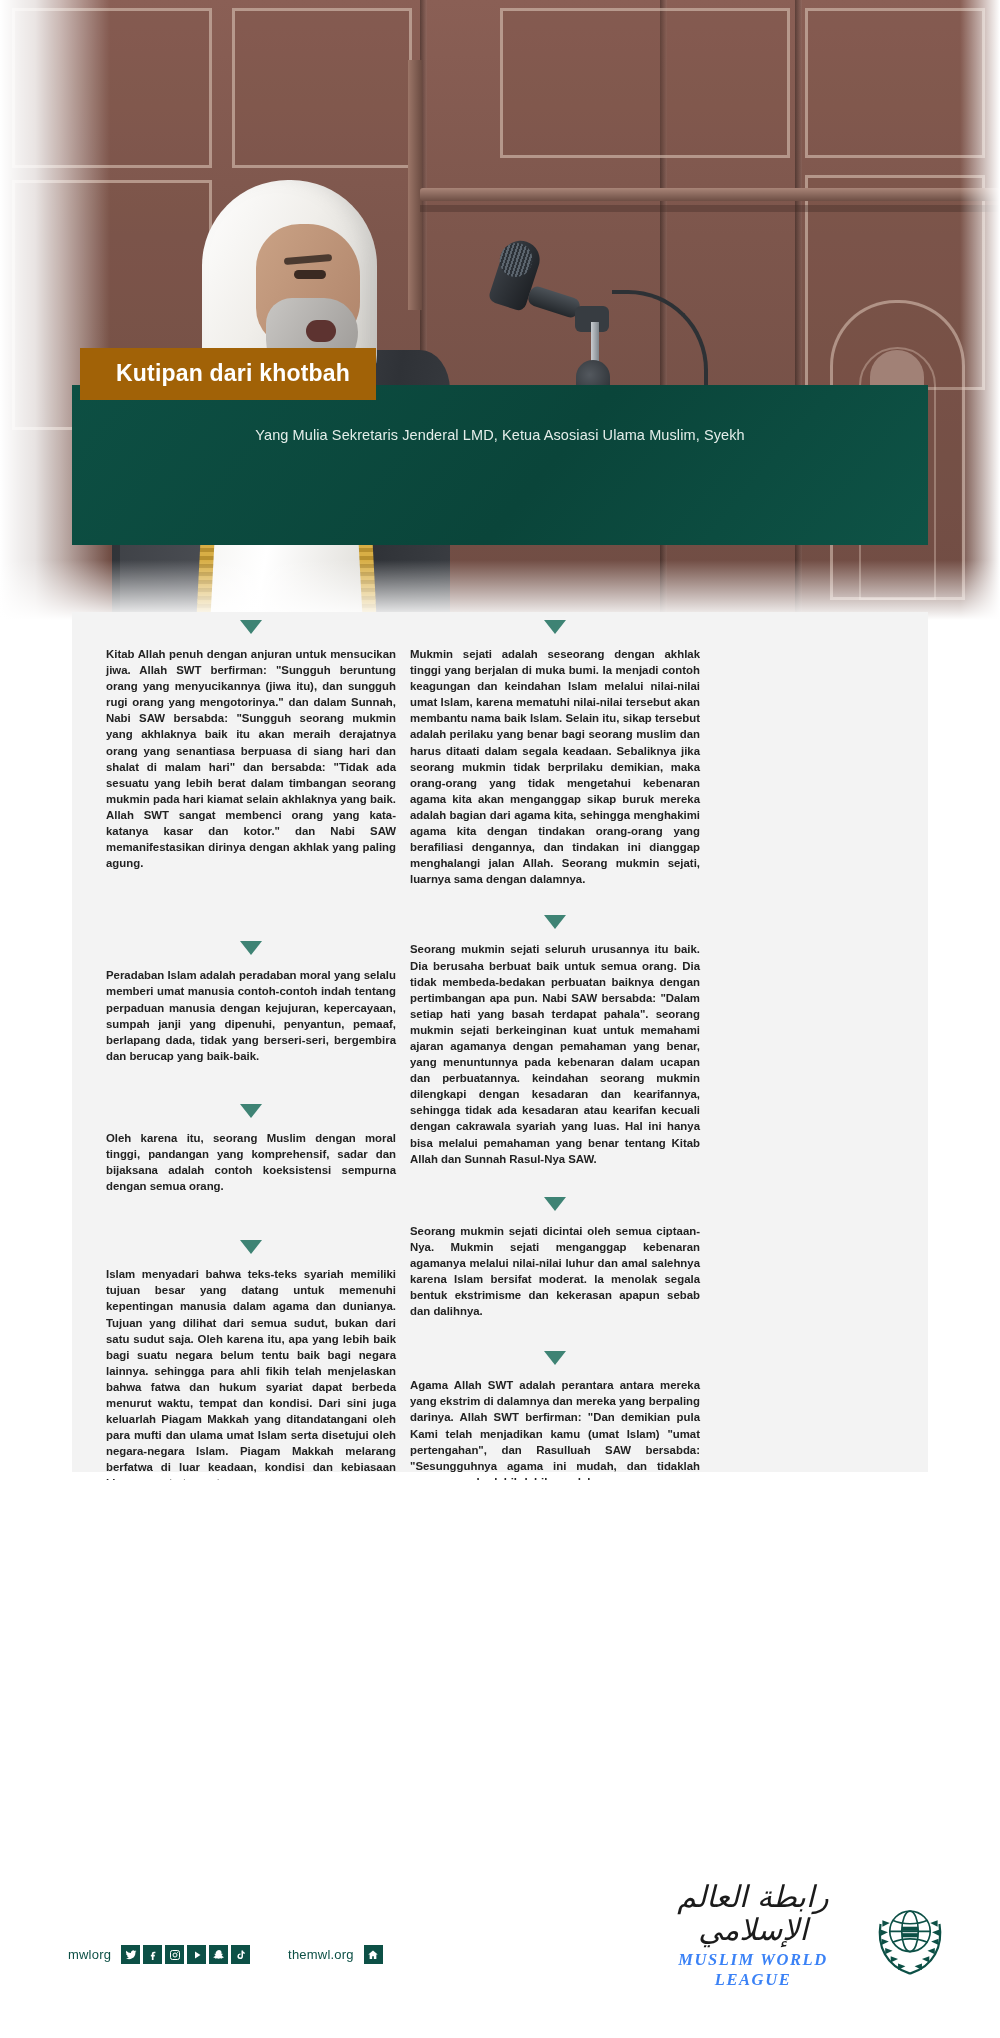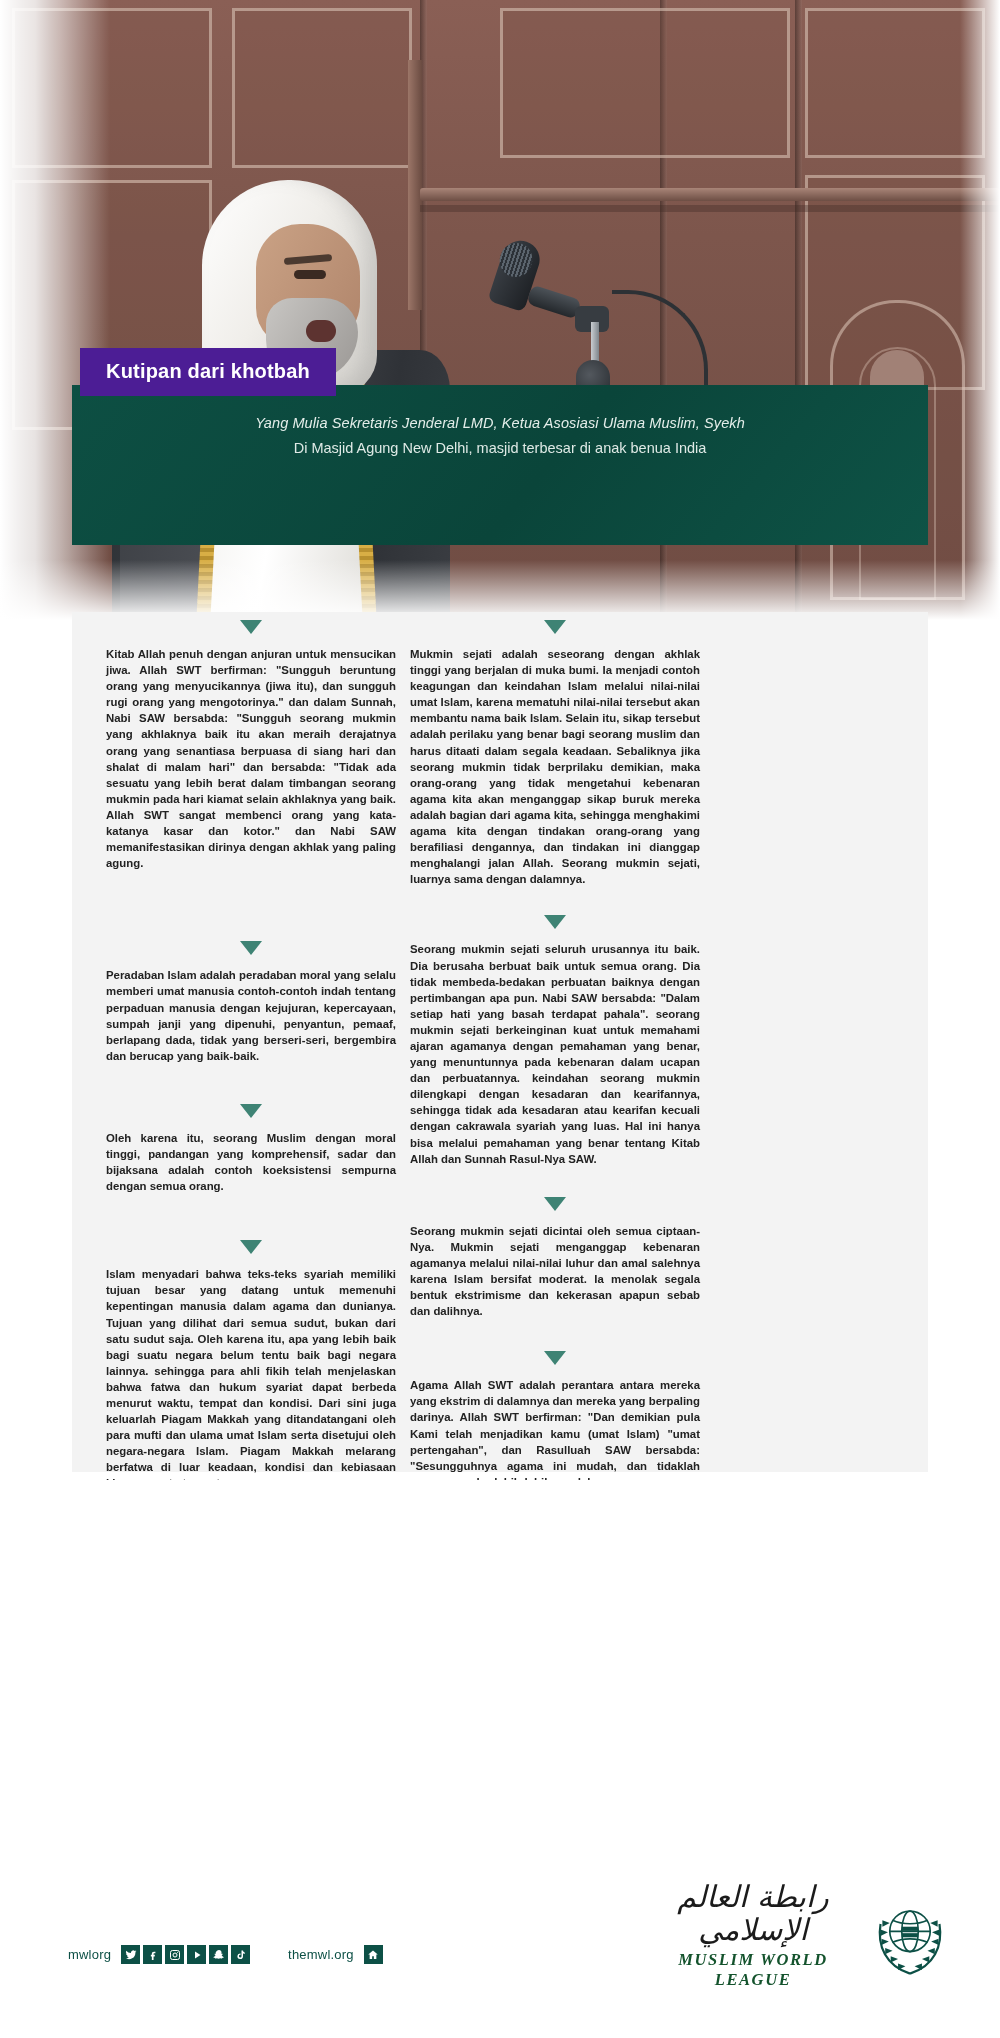--- a/index.html
+++ b/index.html
@@ -172,30 +172,30 @@
     background:linear-gradient(270deg,#ffffff,rgba(255,255,255,0));
   }
   .fade-b {
     position:absolute; left:0; right:0; bottom:0; height:60px;
     background:linear-gradient(0deg,#ffffff,rgba(255,255,255,0));
   }
 
   
   .kut-tab {
     position:absolute; left:80px; top:348px; z-index:6;
-    background:#4c1d95; color:#fff;
-    padding:12px 26px 13px 26px;
-    font-size:20px; font-weight:bold; letter-spacing:.2px;
+    background:#a16207; color:#fff;
+    padding:12px 26px 13px 36px;
+    font-size:23px; font-weight:bold; letter-spacing:.2px;
   }
   .name-card {
     position:absolute; left:72px; top:385px; width:856px; height:160px; z-index:5;
     background:linear-gradient(130deg,#0d4f43 0%, #0a453a 55%, #0e5346 100%);
     padding:26px 40px 0 40px; text-align:center; color:#fff;
   }
-  .name-role { font-size:14.5px; color:#e4eeea; letter-spacing:.1px; margin-top:4px;font-style:italic; }
+  .name-role { font-size:14.5px; color:#e4eeea; letter-spacing:.1px; margin-top:16px; }
   .name-main {
     font-size:40px; font-weight:bold; letter-spacing:.4px;
     margin-top:10px; color:#ffffff;
   }
   .name-sub { font-size:14.5px; color:#dfeae6; margin-top:9px; }
 
   
   .body-panel {
     position:absolute; left:72px; top:612px; width:856px; height:860px;
     background:#f3f3f3;
@@ -232,21 +232,21 @@
   }
   .ico svg { display:block; }
   .handle2 { margin-left:28px; }
   .mwl-logo { position:absolute; right:44px; top:400px; width:300px; text-align:right;font-style:italic; }
   .mwl-ar {
     font-size:30px; color:#1b1b1b; text-align:center;
     font-family:"DejaVu Sans", sans-serif; line-height:1.1;
     direction:rtl;
   }
   .mwl-en {
-    font-size:16.5px; letter-spacing:1.6px; color:#14532d;
+    font-size:16.5px; letter-spacing:1.6px; color:#3b82f6;
     font-family:"Liberation Serif", serif; font-weight:bold; text-align:center;
     margin-top:4px;
   }
   .mwl-flex { display:flex; align-items:center; justify-content:flex-end; gap:14px; }
   .emblem { width:92px; height:92px; position:relative; flex:0 0 auto; }
 </style>
 </head>
 <body>
 
 <div class="page">
@@ -297,21 +297,20 @@
       <div class="fade-l"></div>
       <div class="fade-r"></div>
       <div class="fade-b"></div>
     </div>
   </div>
 
   <div class="kut-tab">Kutipan dari khotbah</div>
 
   <div class="name-card">
     <div class="name-role">Yang Mulia Sekretaris Jenderal LMD, Ketua Asosiasi Ulama Muslim, Syekh</div>
-    <div class="name-sub">Di Masjid Agung New Delhi, masjid terbesar di anak benua India</div>
   </div>
 
   <div class="body-panel">
     <div class="cols">
       <div class="col col-left">
         <div class="blk">
           <div class="caret"></div>
           <div class="para">Kitab Allah penuh dengan anjuran untuk mensucikan jiwa. Allah SWT berfirman: "Sungguh beruntung orang yang menyucikannya (jiwa itu), dan sungguh rugi orang yang mengotorinya." dan dalam Sunnah, Nabi SAW bersabda: "Sungguh seorang mukmin yang akhlaknya baik itu akan meraih derajatnya orang yang senantiasa berpuasa di siang hari dan shalat di malam hari" dan bersabda: "Tidak ada sesuatu yang lebih berat dalam timbangan seorang mukmin pada hari kiamat selain akhlaknya yang baik. Allah SWT sangat membenci orang yang kata-katanya kasar dan kotor." dan Nabi SAW memanifestasikan dirinya dengan akhlak yang paling agung.</div>
         </div>
         <div class="sp-a"></div>

